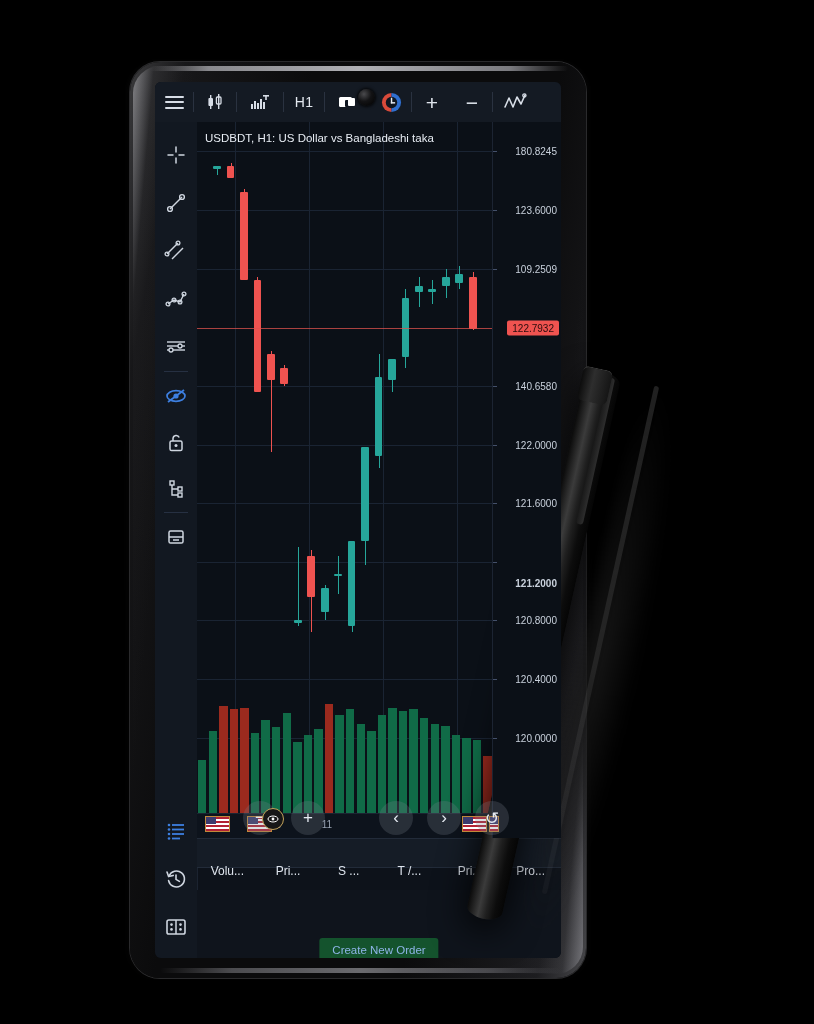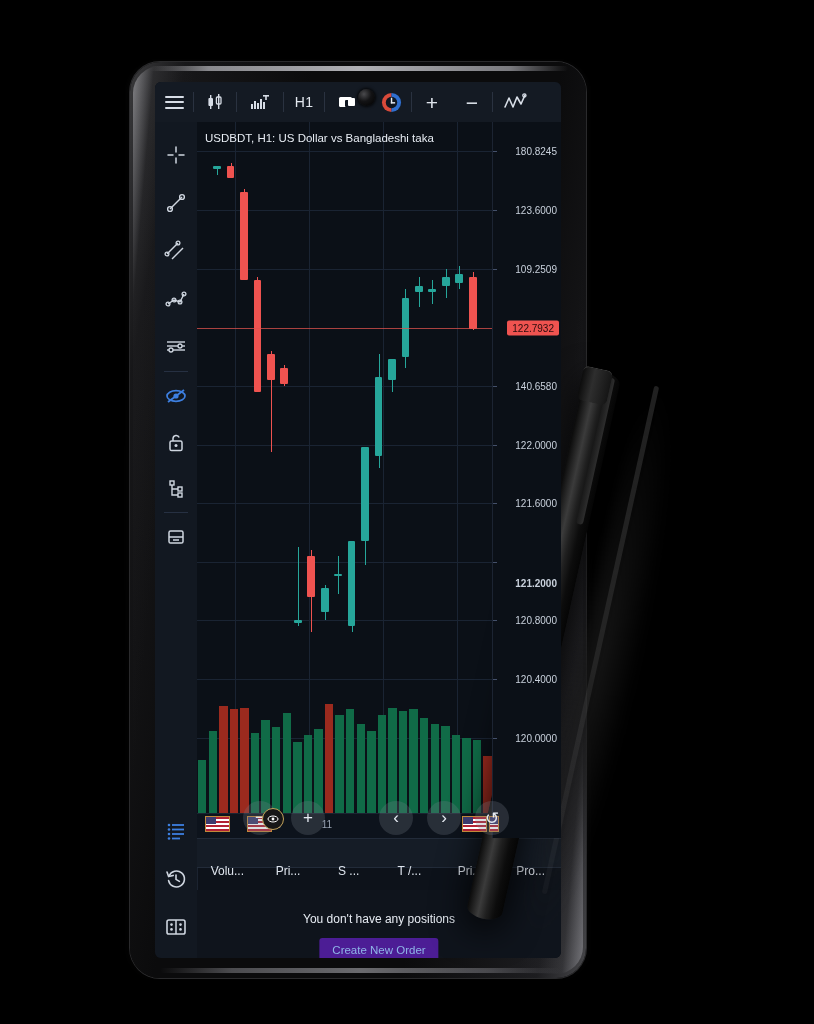--- a/index.html
+++ b/index.html
@@ -171,21 +171,21 @@
   .positions{
     position:absolute; left:42px; top:808px; width:364px; height:68px;
     background:#0f141c;
   }
   .empty-txt{
     position:absolute; width:364px; top:22px; text-align:center;
     color:#e6ebf2; font-size:12px;
   }
   .new-order{
     position:absolute; left:50%; transform:translateX(-50%); top:48px;
-    background:#4c1d95; color:#8fb5e8; font-size:11.5px;
+    background:#14532d; color:#8fb5e8; font-size:11.5px;
     padding:6px 13px; border-radius:3px; border:none; white-space:nowrap;
     font-family:"Liberation Sans", sans-serif;
   }
 
   
   .pen-body{
     position:absolute; left:586px; top:372px; width:36px; height:560px;
     background: linear-gradient(90deg, #0a0a0a 0%, #242424 18%, #3b3b3b 34%, #202020 55%, #0c0c0c 78%, #050505 100%);
     border-radius:18px / 10px;
     transform: rotate(12.5deg); transform-origin: 50% 0%;
@@ -565,21 +565,20 @@
         <div class="th">Volu...</div>
         <div class="th">Pri...</div>
         <div class="th">S ...</div>
         <div class="th">T /...</div>
         <div class="th">Pri...</div>
         <div class="th">Pro...</div>
       </div>
 
 
     <div class="positions">
-      <div class="empty-txt">You don't have any positions</div>
       <button class="new-order">Create New Order</button>
     </div>
 
     <div class="punchhole"></div>
   </div>
 
   <div class="pen-shadow"></div>
   <div class="pen-body"></div>
   <div class="pen-clip"></div>
   <div class="pen-gloss"></div>

